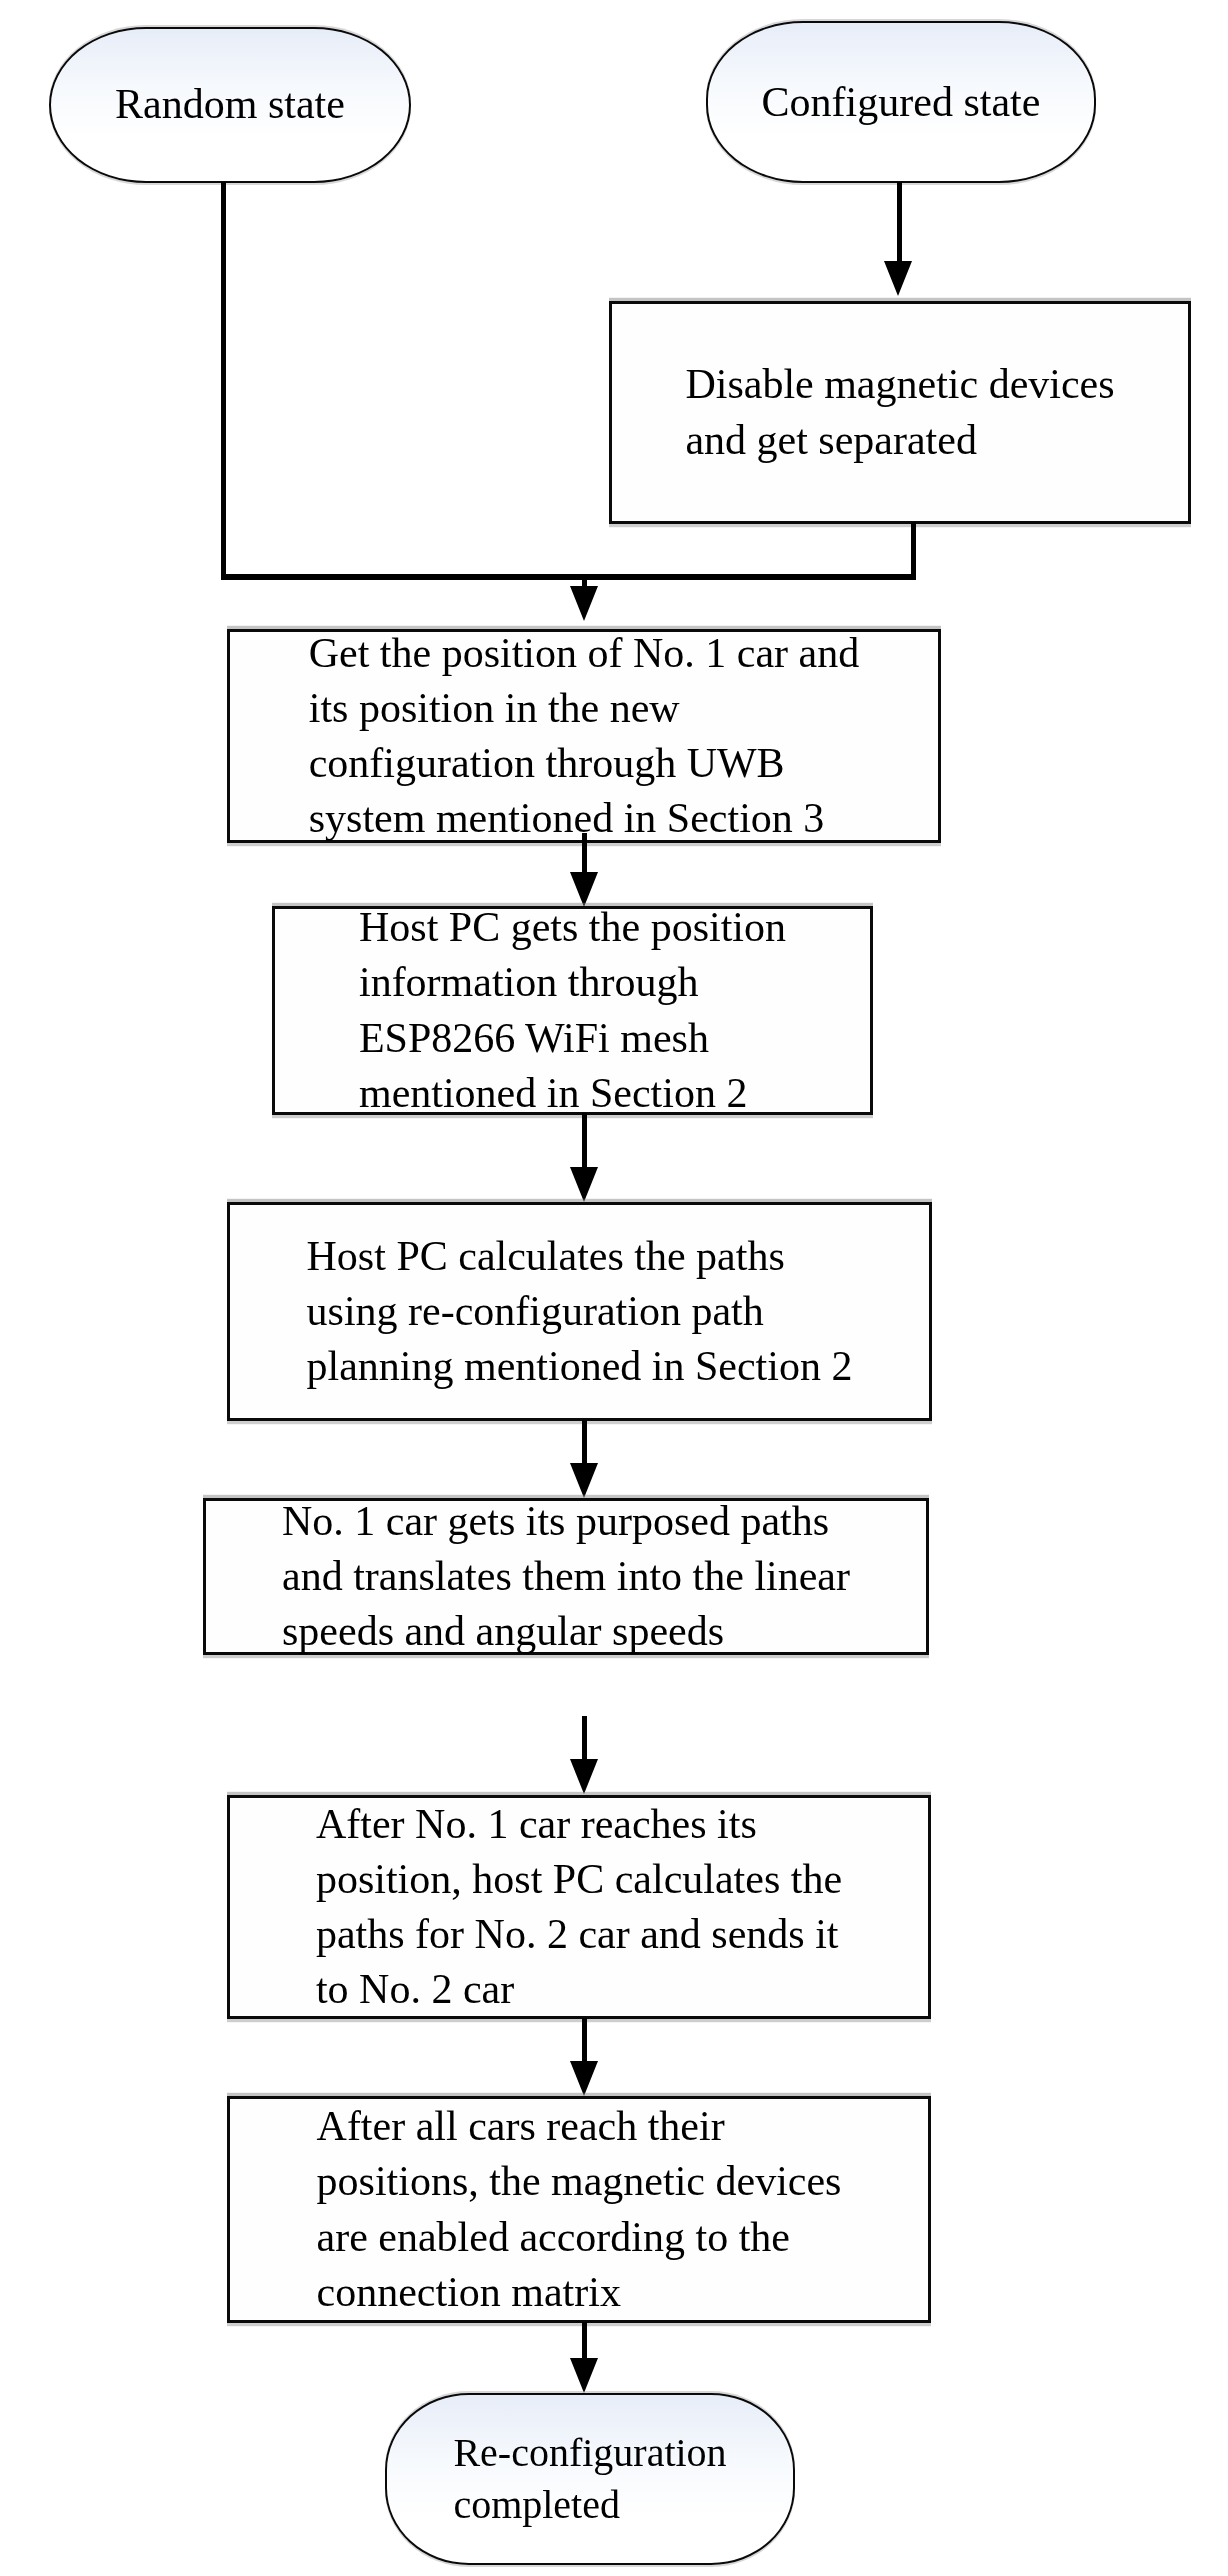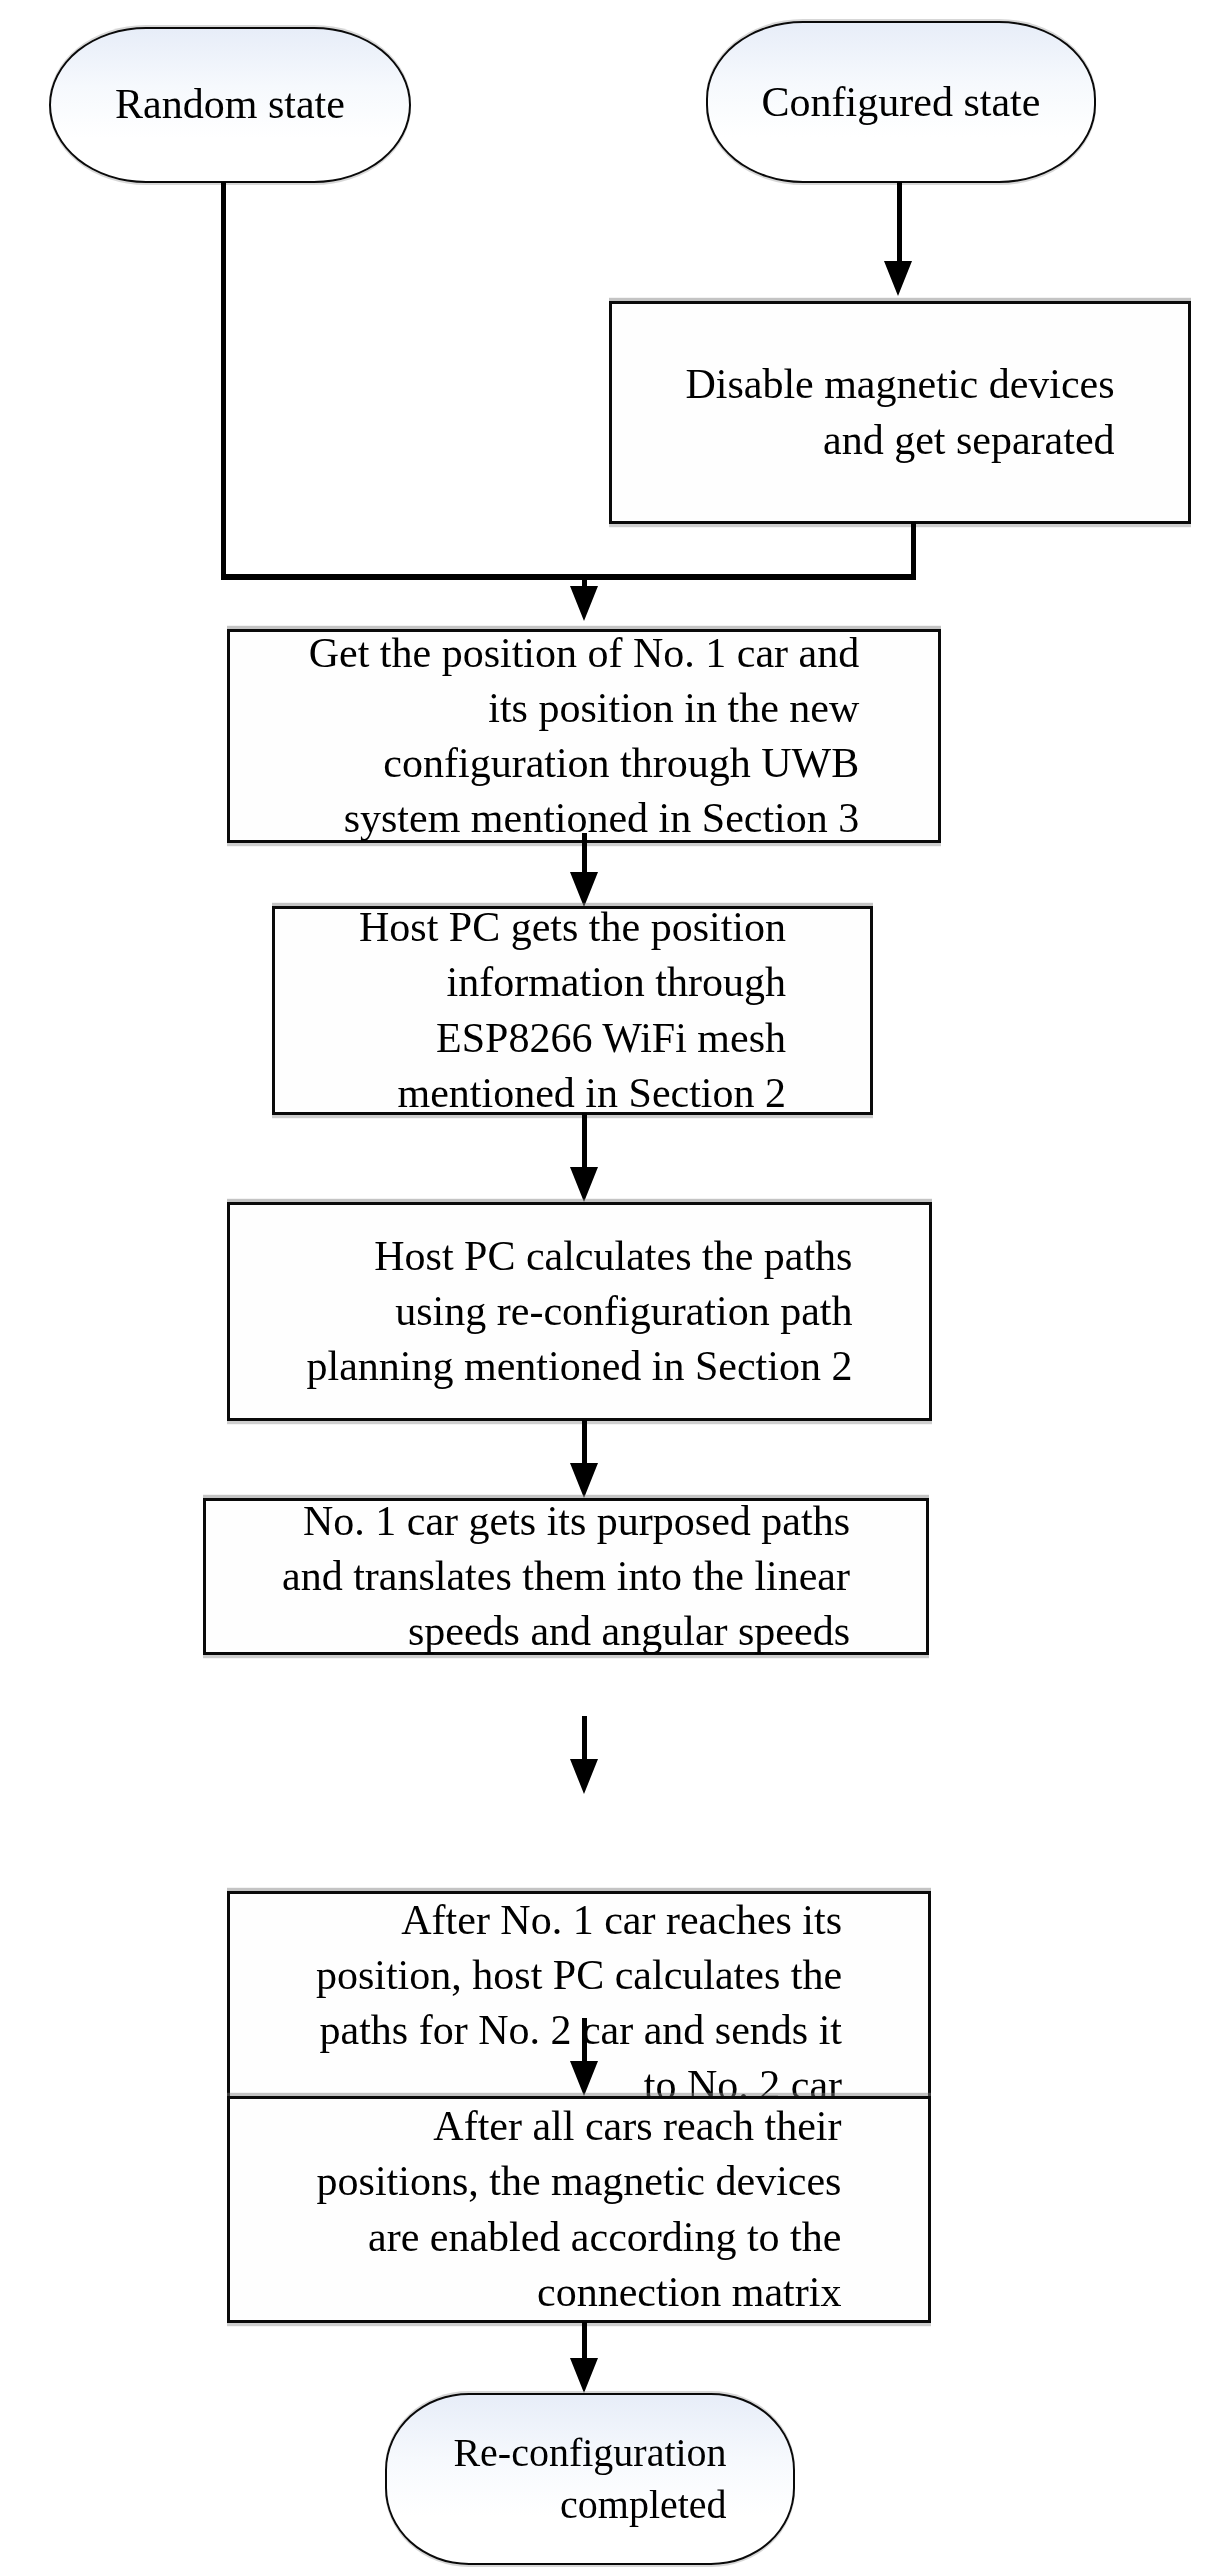--- a/index.html
+++ b/index.html
@@ -10,21 +10,21 @@
     background: #ffffff;
     font-family: "Liberation Serif", "DejaVu Serif", serif;
     color: #000000;
     overflow: hidden;
   }
   .node {
     position: absolute;
     display: flex;
     align-items: center;
     justify-content: center;
-    text-align: right;
+    text-align: left;
     white-space: pre-line;
     box-sizing: border-box;
     font-size: 42px;
     line-height: 1.31;
   }
   .process {
     background: #fefefe;
     border: 3.2px solid #0a0a0a;
     box-shadow: 0 -3.2px 0 rgba(125,125,125,0.45), 0 3.2px 0 rgba(125,125,125,0.38);
     padding: 0 5.2px;
@@ -92,21 +92,21 @@
   <div class="vline" style="left:582px; top:1420px; height:45px;"></div>
   <div class="arrowhead" style="left:570px; top:1463px;"></div>
 
   <div class="node process" style="left:203px; top:1498px; width:726px; height:157px;">No. 1 car gets its purposed paths
 and translates them into the linear
 speeds and angular speeds</div>
 
   <div class="vline" style="left:582px; top:1716px; height:47px;"></div>
   <div class="arrowhead" style="left:570px; top:1759px;"></div>
 
-  <div class="node process" style="left:227px; top:1891px; width:704px; height:224px;">After No. 1 car reaches its
+  <div class="node process" style="left:227px; top:1795px; width:704px; height:224px;">After No. 1 car reaches its
 position, host PC calculates the
 paths for No. 2 car and sends it
 to No. 2 car</div>
 
   <div class="vline" style="left:582px; top:2018px; height:45px;"></div>
   <div class="arrowhead" style="left:570px; top:2061px;"></div>
 
   <div class="node process" style="left:227px; top:2096px; width:704px; height:227px;">After all cars reach their
 positions, the magnetic devices
 are enabled according to the

